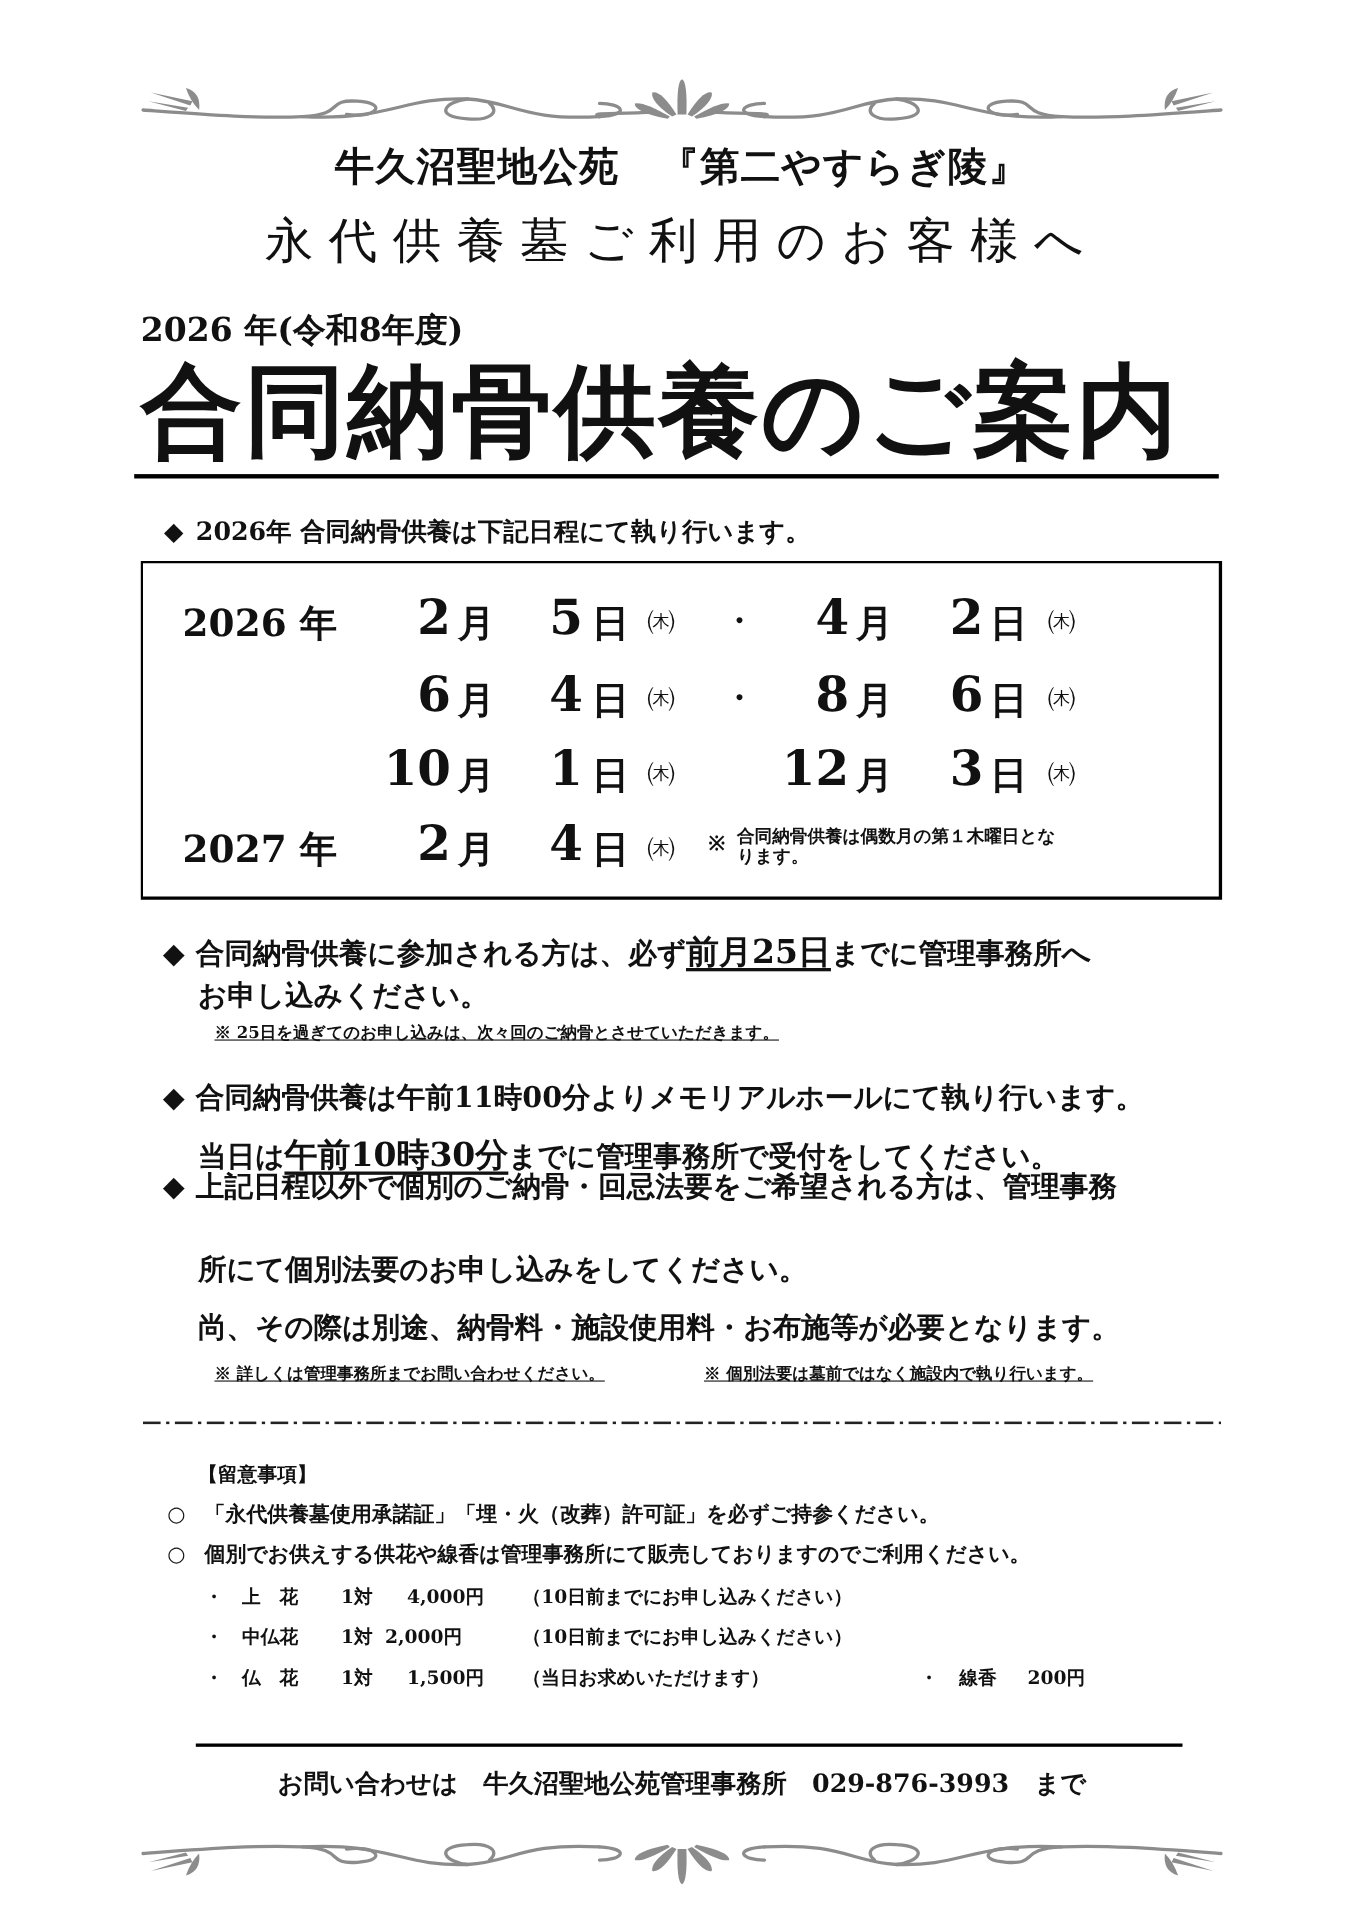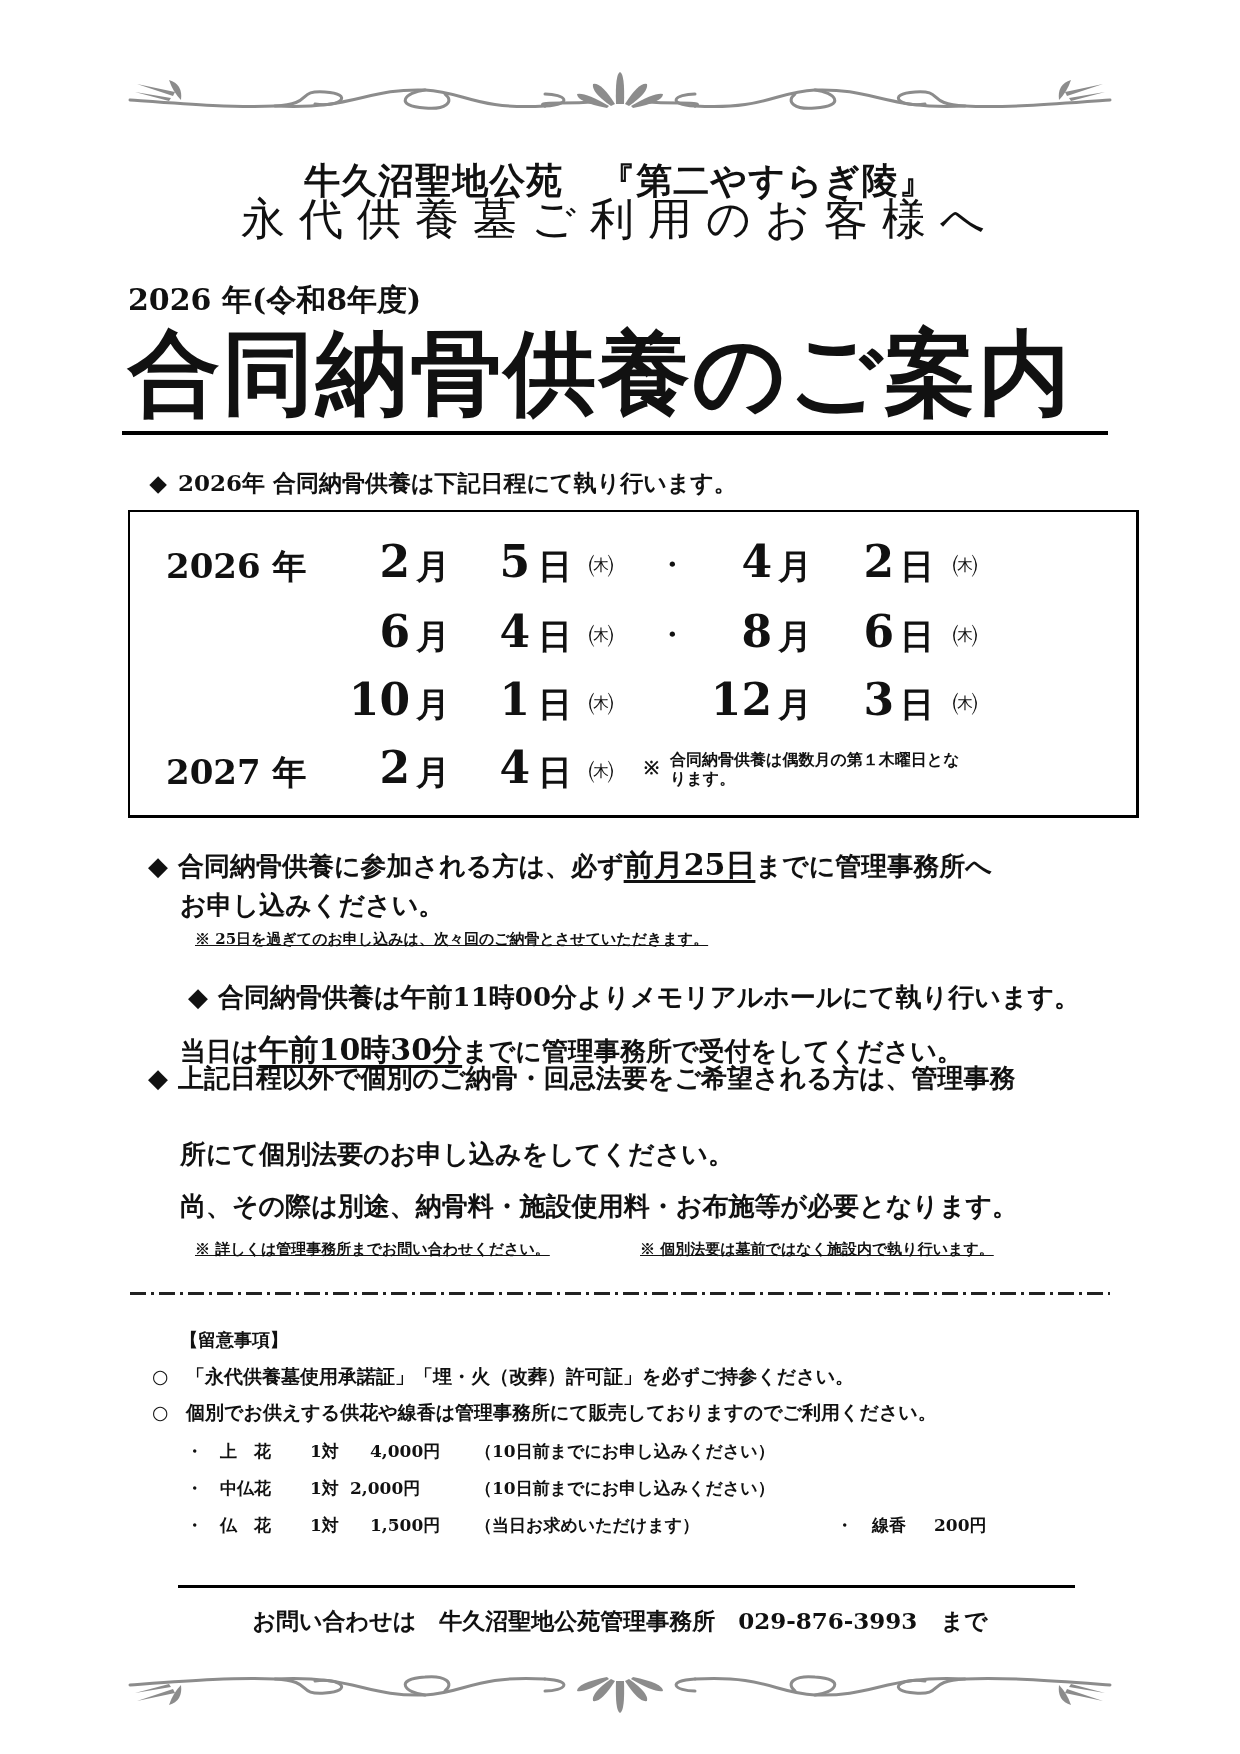--- a/index.html
+++ b/index.html
@@ -2,31 +2,31 @@
 <html><head>
 <meta charset="utf-8">
 <style>
   html, body { margin: 0; padding: 0; background: #ffffff; }
   body { width: 1240px; height: 1754px; position: relative; overflow: hidden;
          font-family: "DejaVu Serif", "Liberation Serif", serif; color: #111; }
   .abs { position: absolute; }
   .ornament { position: absolute; left: 125px; width: 990px; height: 60px; }
   .ornament svg { width: 100%; height: 100%; display: block; }
 
-  .h-facility { top: 128px; left: 0; width: 1240px; text-align: center; font-size: 36px; font-weight: bold; letter-spacing: 1px; white-space: pre; margin-top: 29px; }
+  .h-facility { top: 128px; left: 0; width: 1240px; text-align: center; font-size: 36px; font-weight: bold; letter-spacing: 1px; white-space: pre; }
   .h-facility .quote { margin-left: 36px; }
   .h-audience { top: 190px; left: 0; width: 1240px; text-align: center; font-size: 44px; font-weight: normal; letter-spacing: 14px; }
   .h-year { top: 280px; left: 128px; font-size: 30px; font-weight: bold; }
   .h-title { top: 318px; left: 128px; font-size: 92px; font-weight: bold; letter-spacing: 2px; line-height: 110px; }
   .title-rule { top: 431px; left: 122px; width: 986px; height: 4px; background: #000; }
 
   .lead { top: 468px; left: 148px; font-size: 23px; font-weight: bold; white-space: nowrap; }
   .diamond { display: inline-block; width: 20px; text-align: center; margin-right: 10px; }
 
-  .date-box { top: 510px; left: 128px; width: 978px; height: 303px; border: 2px solid #000; border-right-width: 3px; border-bottom-width: 3px; padding-left: 28px; }
+  .date-box { top: 510px; left: 128px; width: 978px; height: 303px; border: 2px solid #000; border-right-width: 3px; border-bottom-width: 3px; }
   .drow { position: absolute; left: 0; width: 100%; height: 60px; }
   .dcell { position: absolute; font-weight: bold; white-space: nowrap; }
   .yr { font-size: 34px; top: 10px; }
   .num { font-size: 44px; text-align: right; width: 80px; top: 2px; }
   .unit { font-size: 34px; top: 10px; }
   .dow { font-size: 26px; top: 13px; font-weight: normal; }
   .sep { font-size: 28px; top: 12px; }
   .footnote { font-size: 16px; line-height: 19px; top: 10px; font-weight: bold; }
   .footnote .mark { position: absolute; left: 0; top: 8px; font-size: 18px; }
   .footnote .txt { position: absolute; left: 26px; top: 0; width: 300px; white-space: normal; }
@@ -147,21 +147,21 @@
     </span>
   </div>
 </div>
 
 <div class="abs para" style="top:845px;">
   <div><span class="diamond">◆</span><span>合同納骨供養に参加される方は、必ず</span><span class="ul">前月25日</span><span>までに管理事務所へ</span></div>
 </div>
 <div class="abs para" style="top:888px; left:180px;">お申し込みください。</div>
 <div class="abs note" style="top:930px; left:195px;">※ 25日を過ぎてのお申し込みは、次々回のご納骨とさせていただきます。</div>
 
-<div class="abs para" style="top:980px;margin-left:40px;">
+<div class="abs para" style="top:980px;">
   <span class="diamond">◆</span><span>合同納骨供養は午前11時00分よりメモリアルホールにて執り行います。</span>
 </div>
 <div class="abs para" style="top:1030px; left:180px;">
   <span>当日は</span><span class="ul">午前10時30分</span><span>までに管理事務所で受付をしてください。</span>
 </div>
 
 <div class="abs para" style="top:1061px;">
   <span class="diamond">◆</span><span>上記日程以外で個別のご納骨・回忌法要をご希望される方は、管理事務</span>
 </div>
 <div class="abs para" style="top:1137px; left:180px;">所にて個別法要のお申し込みをしてください。</div>

